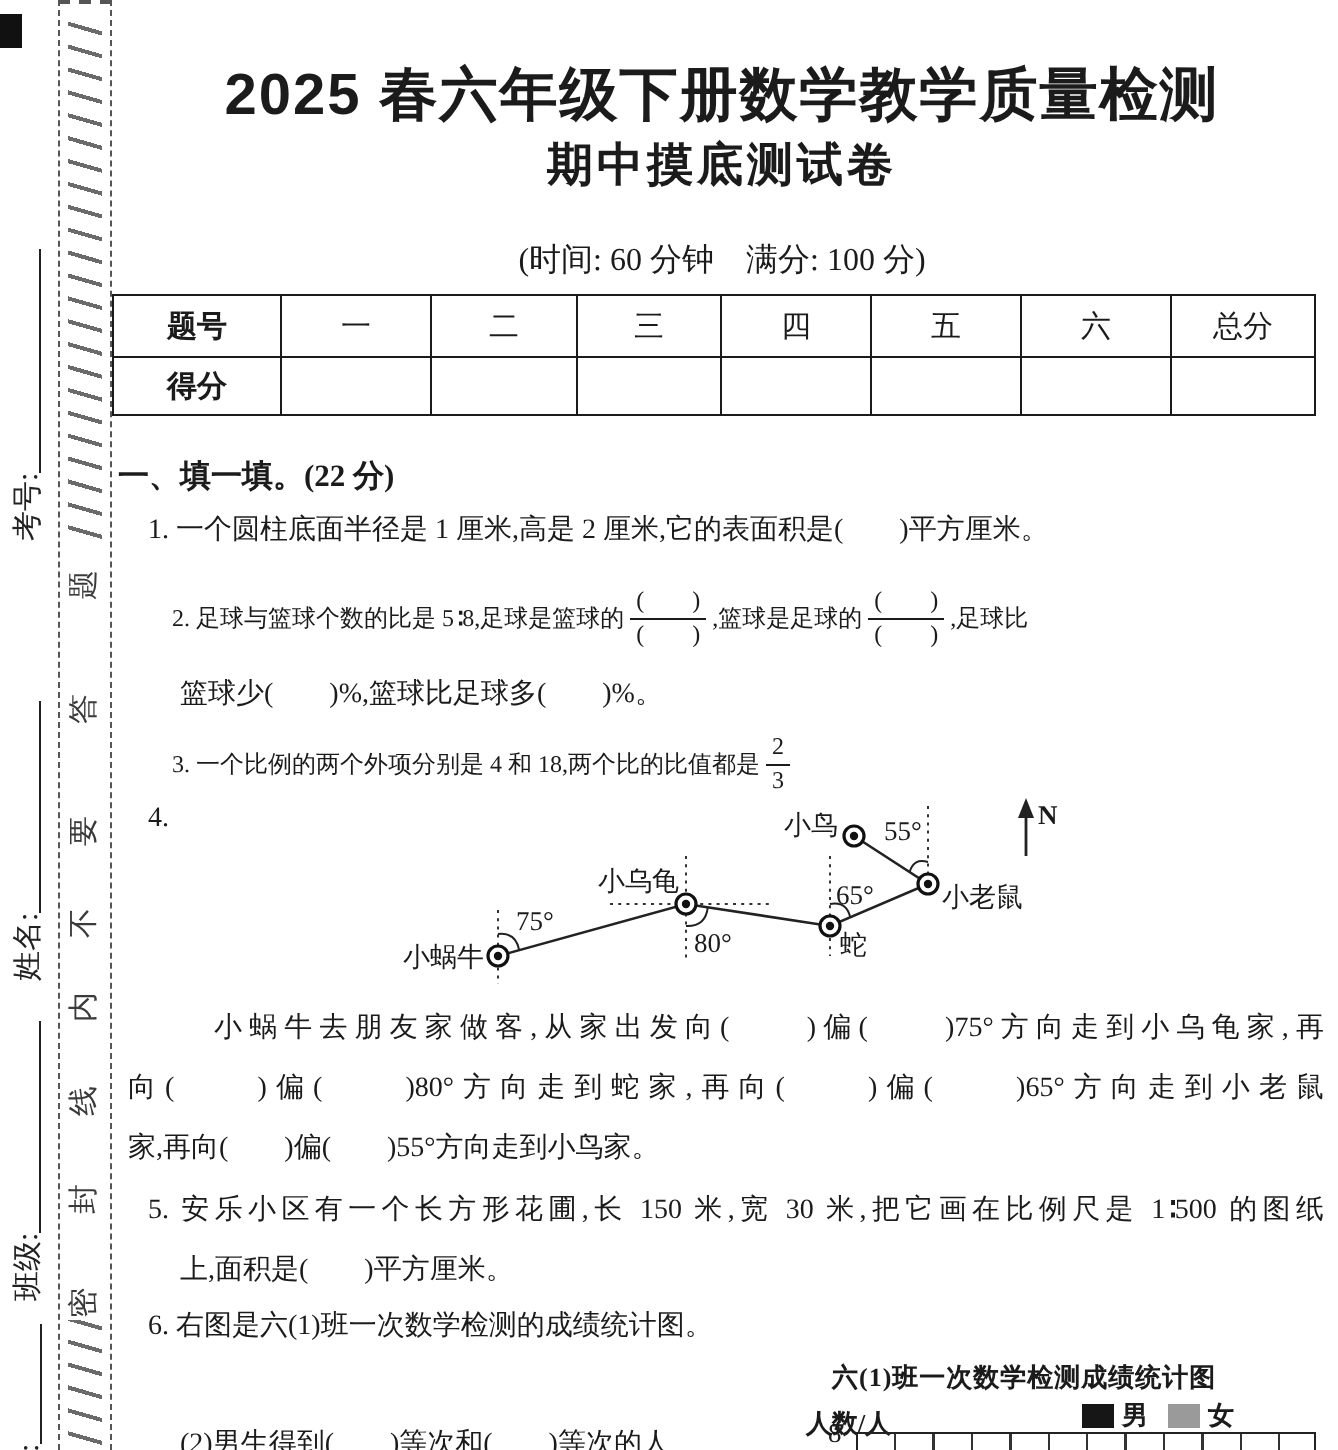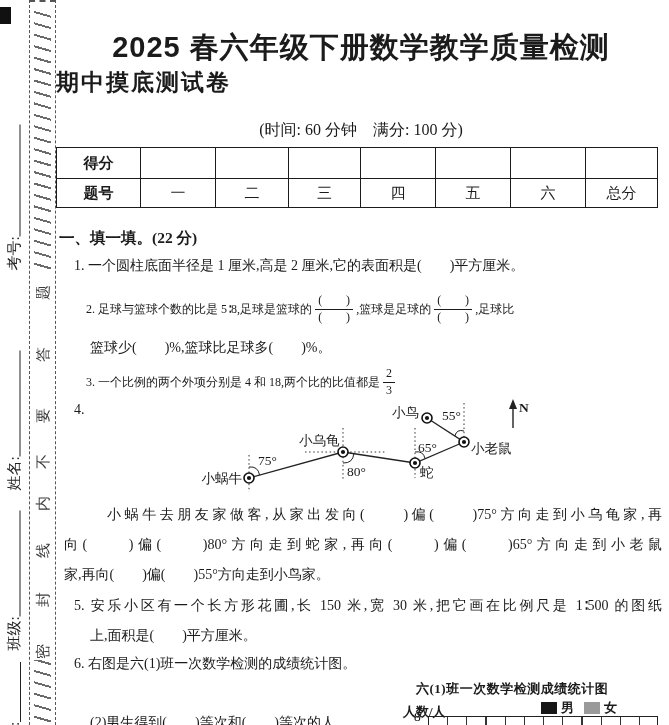--- a/index.html
+++ b/index.html
@@ -34,21 +34,21 @@
   
   .line{ position:absolute; white-space:nowrap; font-size:14px; line-height:20px; }
   .just{ text-align:justify; text-align-last:justify; white-space:normal; overflow:hidden; height:22px; }
   .page-title{
     position:absolute; left:56px; width:610px; text-align:center;
     font-size:29px; font-weight:bold; letter-spacing:1px; top:14px;
     font-family:"Liberation Sans","DejaVu Sans",sans-serif;
     margin-top:14px;
   }
   .page-subtitle{
-    position:absolute; left:56px; width:610px; text-align:left;
+    position:absolute; left:56px; width:610px; text-align:center;
     font-size:23px; font-weight:bold; top:67px; letter-spacing:2px;
     font-family:"Liberation Sans","DejaVu Sans",sans-serif;
   }
   .info-line{ position:absolute; left:56px; width:610px; text-align:center; font-size:16px; top:120px; }
   
   table.score{ position:absolute; left:56px; top:147px; border-collapse:collapse; }
   table.score td{
     border:1.4px solid #1b1b1b; height:31px; text-align:center; font-size:15px; padding:0;
   }
   table.score tr:last-child td{ height:29px; }
@@ -111,38 +111,38 @@
     <div class="hatch hatch-bottom"></div>
   </div>
 
   <div class="page-title">2025 春六年级下册数学教学质量检测</div>
   <div class="page-subtitle">期中摸底测试卷</div>
   <div class="info-line">(时间: 60 分钟　满分: 100 分)</div>
 
   <table class="score">
     <tbody>
         <tr>
-      <td class="hd">得分</td>
-      <td></td>
-      <td></td>
-      <td></td>
-      <td></td>
-      <td></td>
-      <td></td>
-      <td></td>
-    </tr>
-    <tr>
       <td class="hd" style="width:84px;">题号</td>
       <td style="width:75px;">一</td>
       <td style="width:73px;">二</td>
       <td style="width:72px;">三</td>
       <td style="width:75px;">四</td>
       <td style="width:75px;">五</td>
       <td style="width:75px;">六</td>
       <td style="width:72px;">总分</td>
+    </tr>
+    <tr>
+      <td class="hd">得分</td>
+      <td></td>
+      <td></td>
+      <td></td>
+      <td></td>
+      <td></td>
+      <td></td>
+      <td></td>
     </tr>
   </tbody>
     </table>
 
   <div class="sec-head">一、填一填。(22 分)</div>
 
   <div class="line" style="left:74px; top:256px;">1. 一个圆柱底面半径是 1 厘米,高是 2 厘米,它的表面积是(　　)平方厘米。</div>
 
   <div class="fracline" style="left:74px; top:285px; height:48px;">
     <span>2. 足球与篮球个数的比是 5∶8,足球是篮球的</span>

